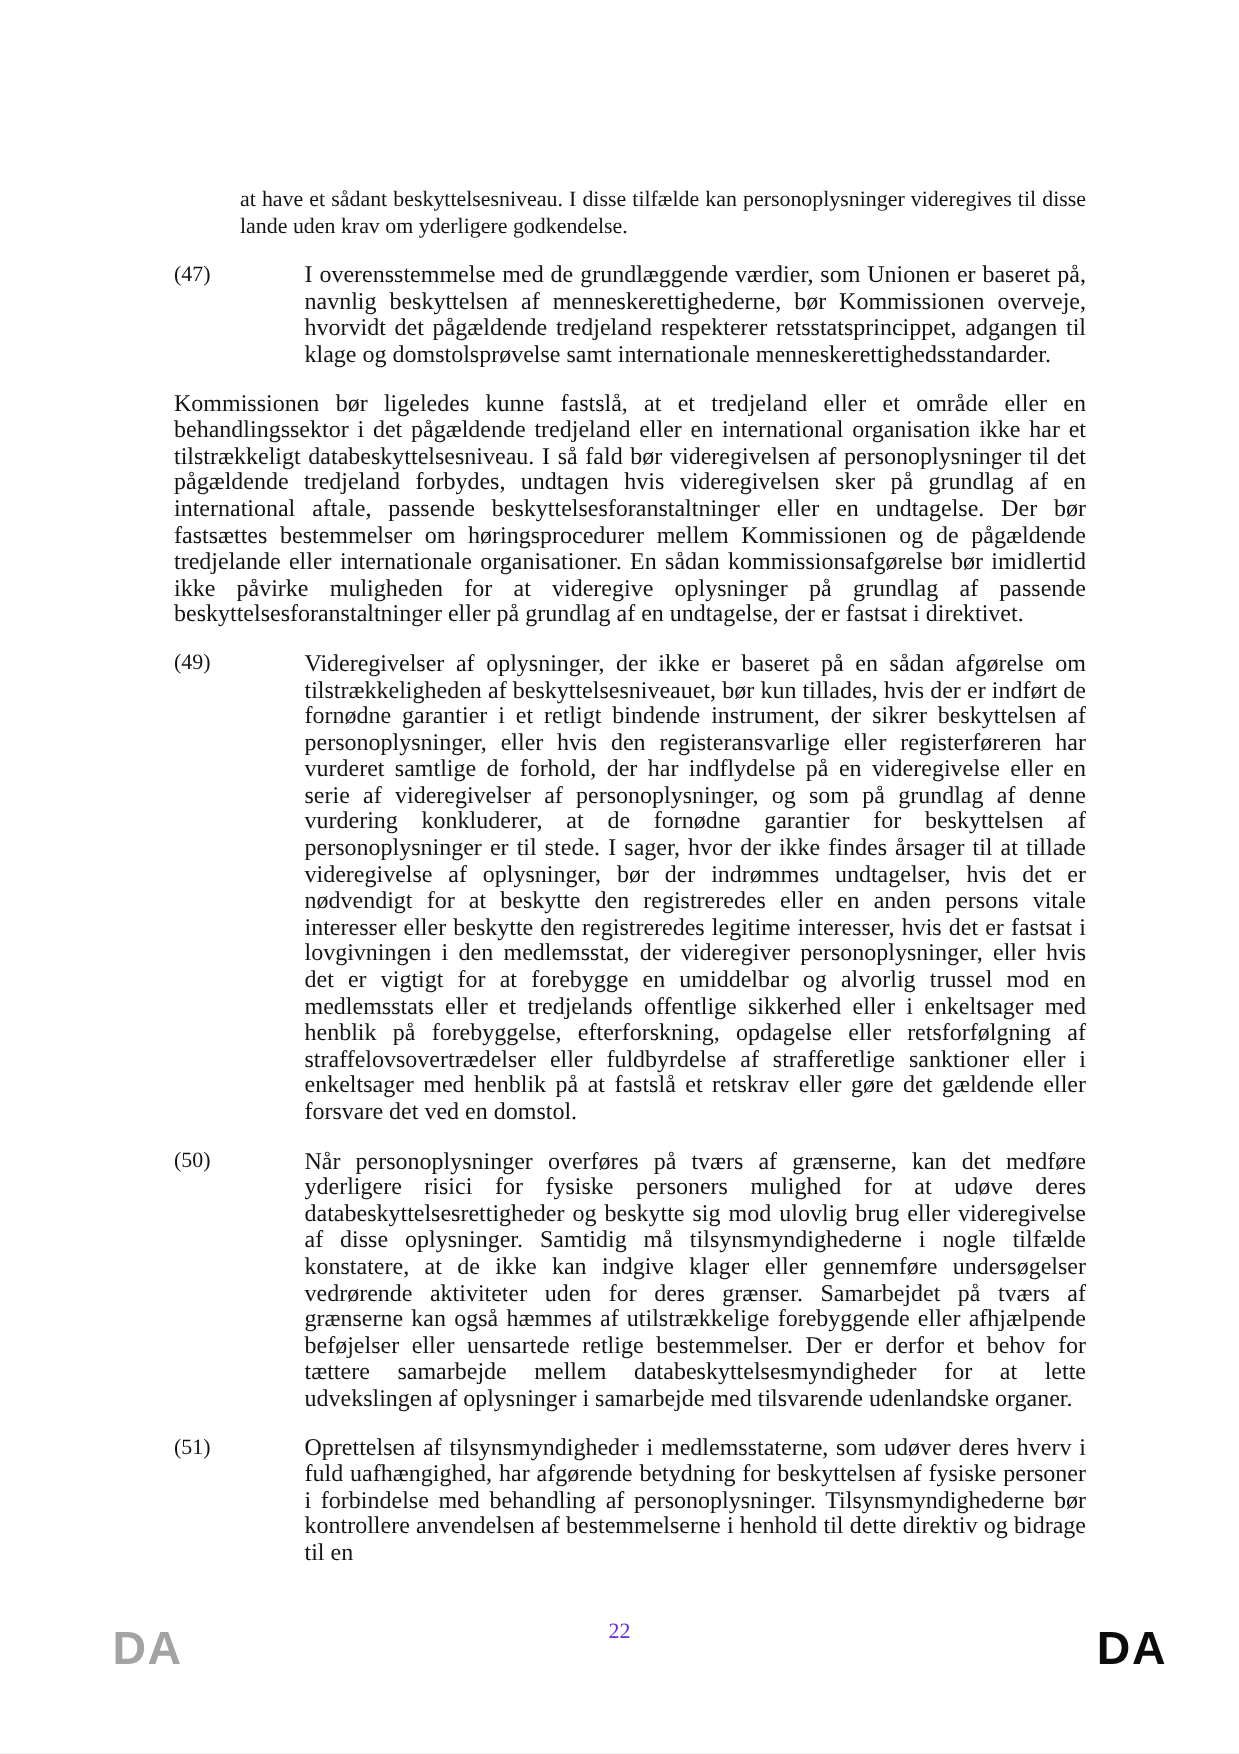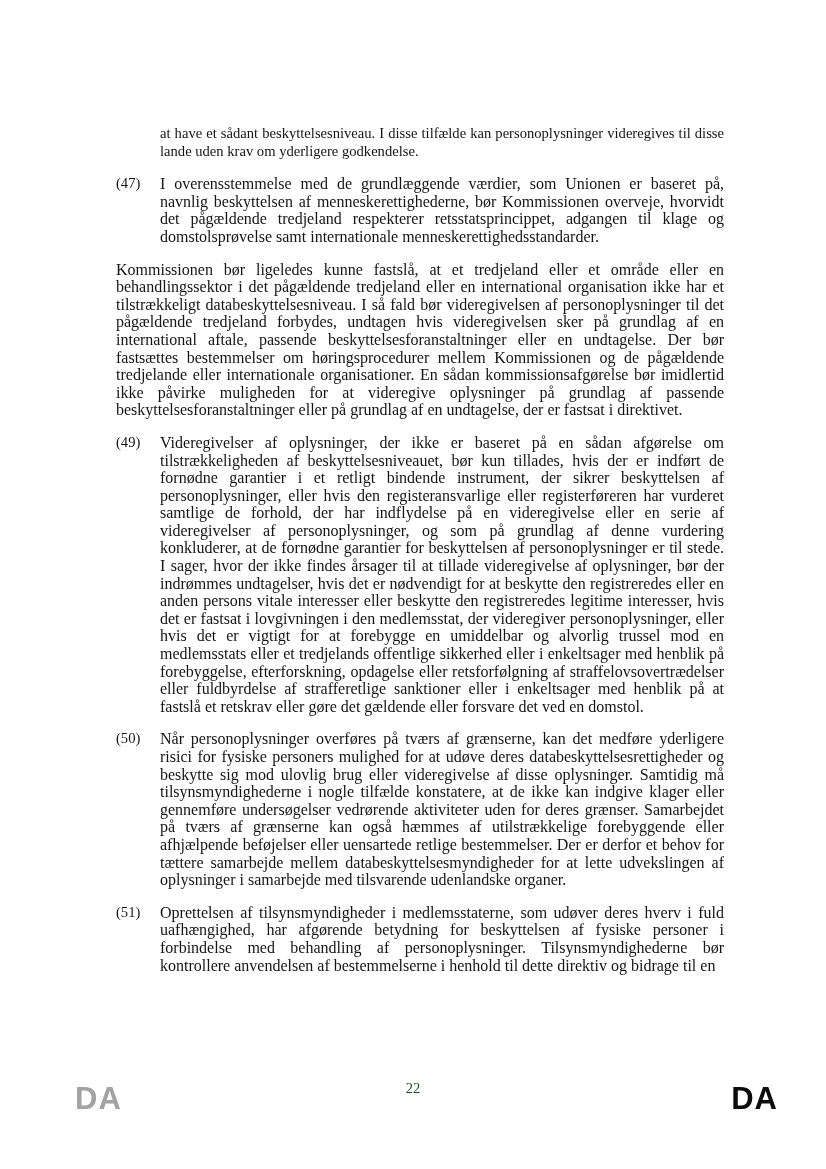--- a/index.html
+++ b/index.html
@@ -26,20 +26,21 @@
   }
   .continuation {
     margin: 0 0 15px 44px;
     font-size: 14.6px;
     line-height: 17.6px;
     text-align: justify;
   }
   .recital {
     display: flex;
     margin: 0 0 15px 0;
+    gap: 43px;
   }
   .recital-num {
     flex: 0 0 44px;
     font-size: 14.6px;
     line-height: 17.6px;
   }
   .recital-text {
     flex: 1;
     margin: 0;
     font-size: 16px;
@@ -63,21 +64,21 @@
     right: 48px;
     color: #0c0c0c;
   }
   .page-number {
     position: absolute;
     bottom: 72px;
     left: 0;
     width: 100%;
     text-align: center;
     font-size: 14.6px;
-    color: #14532d;
+    color: #6d28d9;
   }
 </style>
 </head>
 <body>
 
 <div class="page">
 
   <div class="text-block">
 
     <p class="continuation">at have et sådant beskyttelsesniveau. I disse tilfælde kan personoplysninger videregives til disse lande uden krav om yderligere godkendelse.</p>

